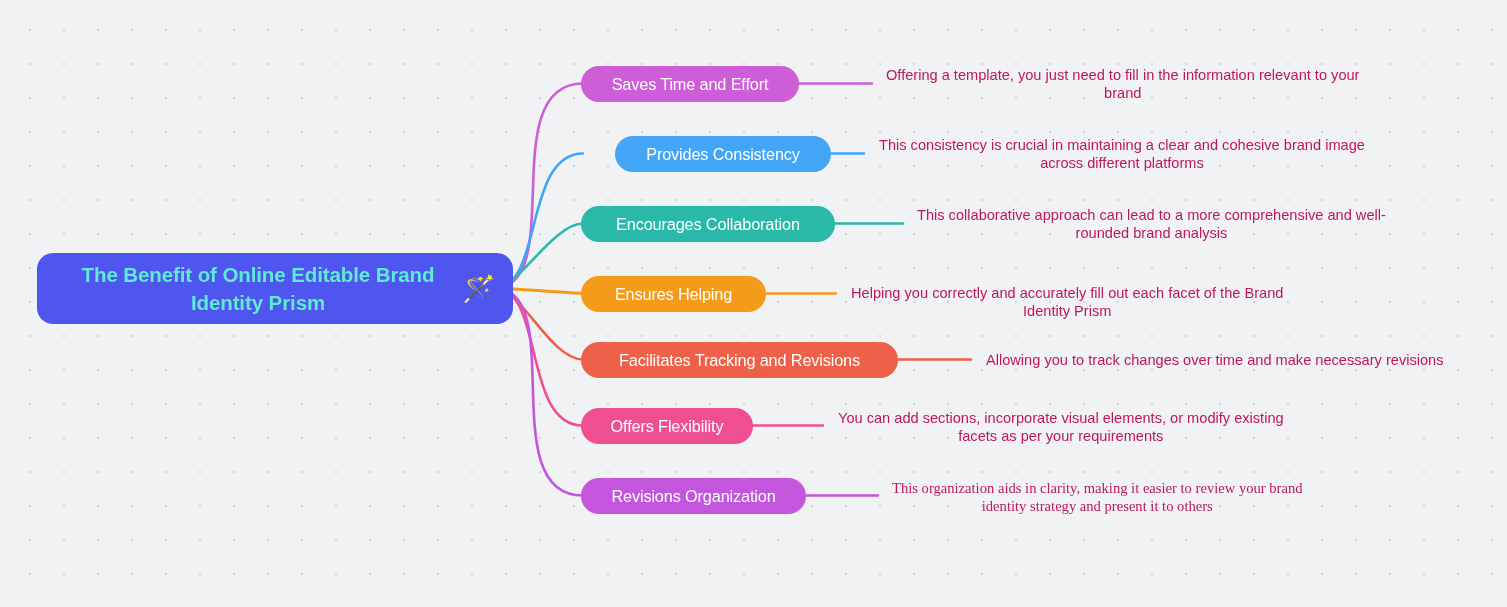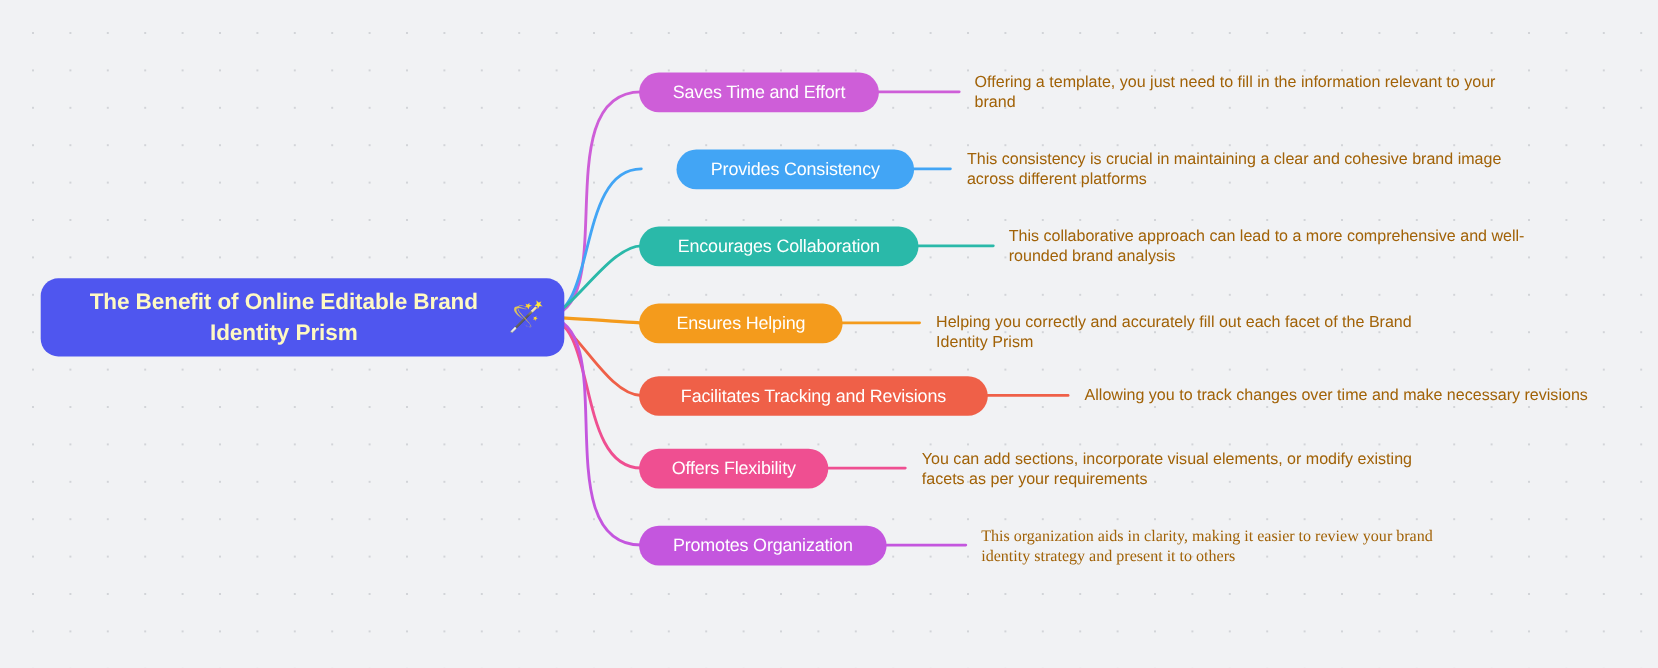--- a/index.html
+++ b/index.html
@@ -48,21 +48,21 @@
     height: 71px;
     background: #4f56ef;
     border-radius: 16px;
     z-index: 3;
     display: flex;
     align-items: center;
     justify-content: center;
     padding: 0 58px 0 24px;
   }
   .root-title {
-    color: #fef9c3;
+    color: #5eead4;
     font-size: 20.5px;
     font-weight: bold;
     line-height: 1.32;
     text-align: center;
     letter-spacing: -0.1px;
     width: 100%;
   }
   .root-emoji {
     position: absolute;
     right: 17px;
@@ -88,24 +88,25 @@
     color: #ffffff;
     font-size: 16.3px;
     line-height: 1;
     letter-spacing: -0.15px;
   }
 
   
   .leaf {
     position: absolute;
     z-index: 2;
-    color: #a16207;
+    color: #be185d;
     font-size: 14.6px;
     line-height: 1.25;
     white-space: pre-line;
+    text-align: center;
   }
 </style>
 </head>
 <body>
 
 <div id="canvas">
 
   <svg id="edges" viewBox="0 0 1507 607">
       <path d="M 497 288 C 566.53 281.865, 495.11 83.5, 583 83.5" stroke="#ce5ed8" stroke-width="2.6"></path>
       <line x1="797" y1="83.5" x2="872" y2="83.5" stroke="#ce5ed8" stroke-width="2.5"></line>
@@ -152,19 +153,19 @@
       <div class="pill" style="left: 581px; top: 342px; width: 317px; background: rgb(239, 96, 72);">
         <span class="pill-label">Facilitates Tracking and Revisions</span>
       </div>
       <div class="leaf" style="left: 986px; top: 351px;">Allowing you to track changes over time and make necessary revisions</div>
       <div class="pill" style="left: 581px; top: 408px; width: 172px; background: rgb(239, 79, 145); align-items: center;">
         <span class="pill-label">Offers Flexibility</span>
       </div>
       <div class="leaf" style="left: 838px; top: 409px;">You can add sections, incorporate visual elements, or modify existing
 facets as per your requirements</div>
       <div class="pill" style="left: 581px; top: 478px; width: 225px; background: rgb(196, 86, 222);">
-        <span class="pill-label">Promotes Organization</span>
+        <span class="pill-label">Revisions Organization</span>
       </div>
       <div class="leaf" style="left: 892px; top: 479px; font-family: Liberation Serif, serif;">This organization aids in clarity, making it easier to review your brand
 identity strategy and present it to others</div>
     </div>
 
 </div>
 
 </body></html>

